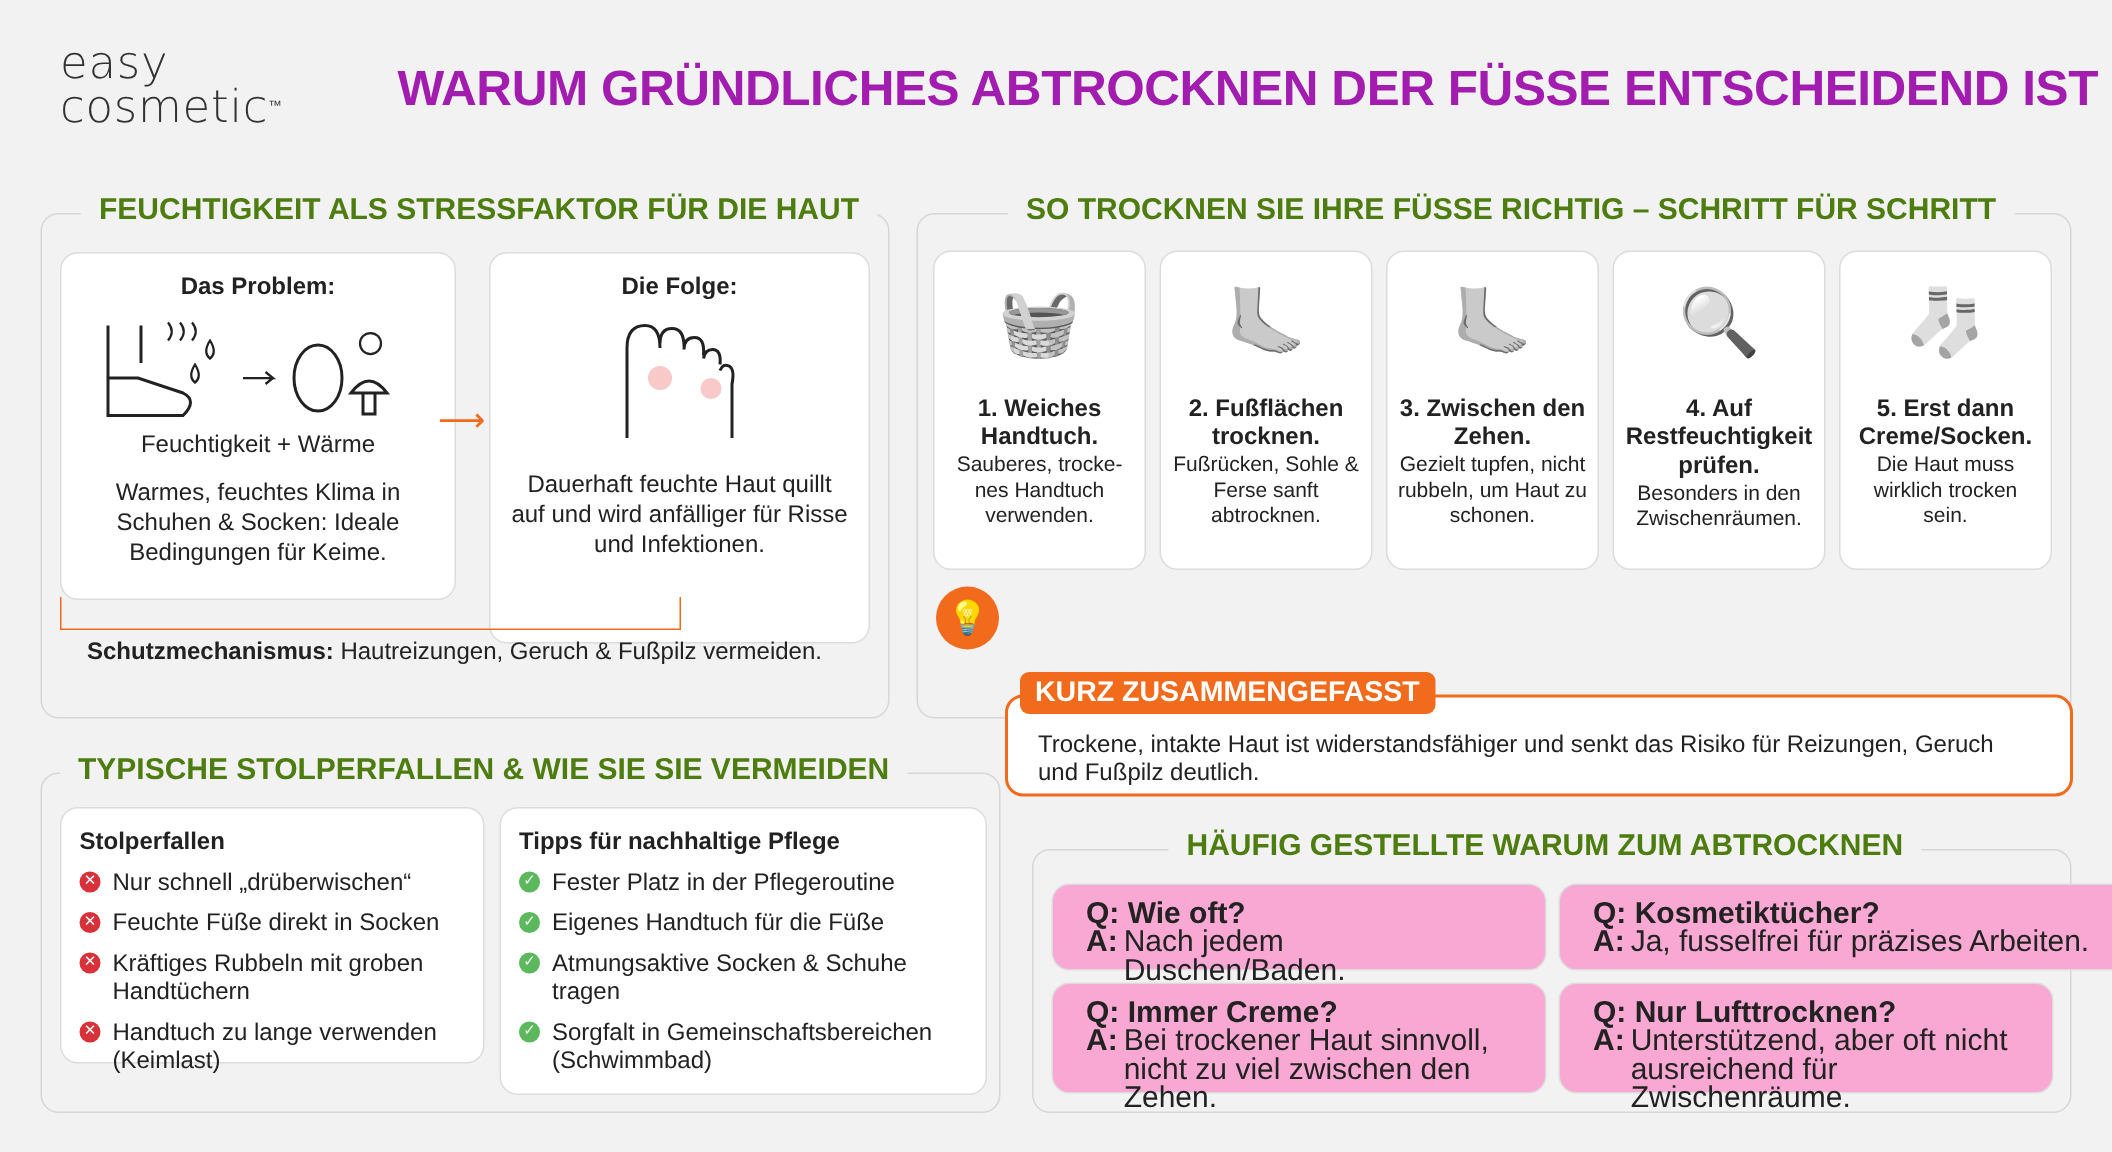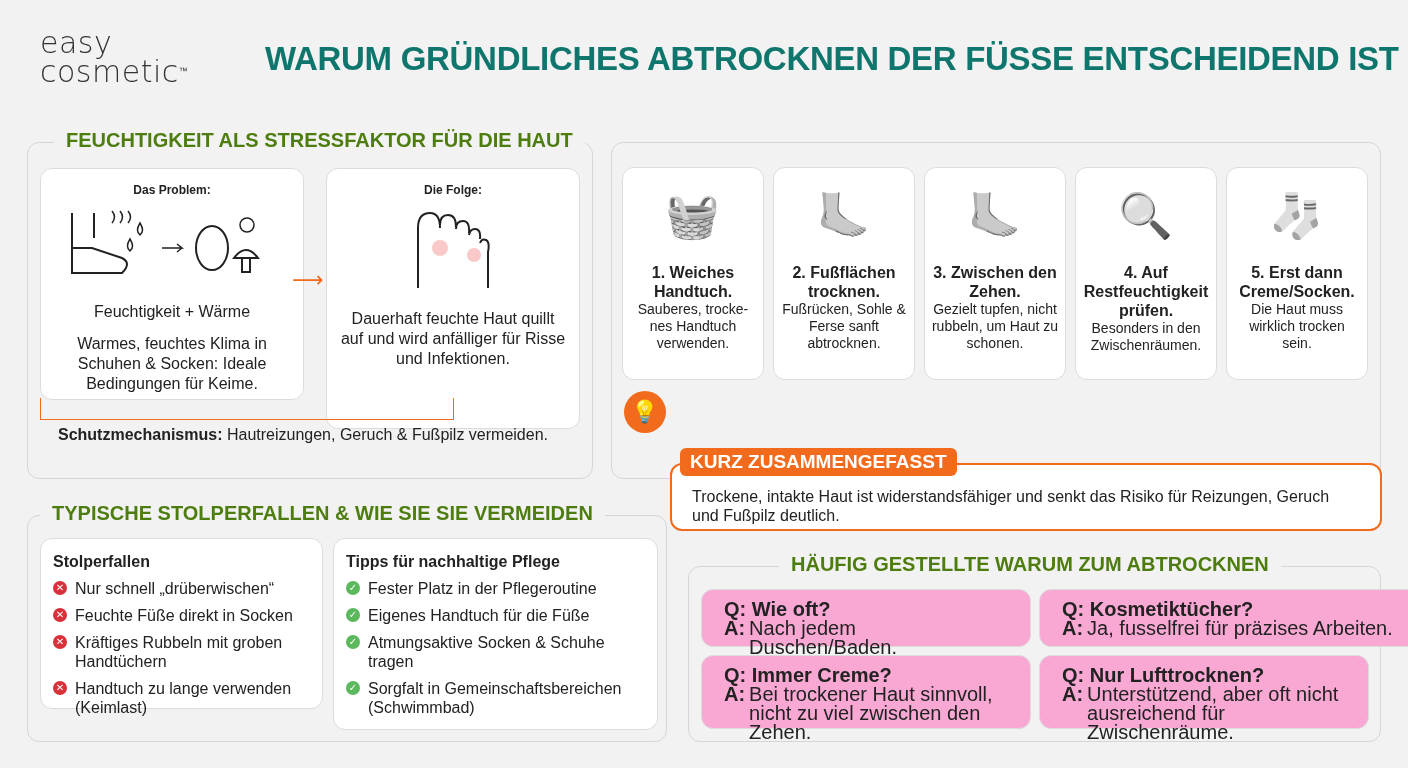--- a/index.html
+++ b/index.html
@@ -1,23 +1,23 @@
 <!DOCTYPE html>
 <html><head>
 <meta charset="utf-8">
 <style>
 *{box-sizing:border-box;margin:0;padding:0}
 body{width:1408px;height:768px;background:#f2f2f2;font-family:"Liberation Sans",sans-serif;color:#222;position:relative;overflow:hidden}
 .logo{position:absolute;left:40px;top:28px;font-family:"DejaVu Sans",sans-serif;font-weight:300;font-size:30px;line-height:29px;color:#333;letter-spacing:0.5px}
 .logo sup{font-size:9px;vertical-align:top}
-.title{position:absolute;left:265px;top:40px;font-size:33px;font-weight:bold;color:#0f766e;letter-spacing:-0.3px}
+.title{position:absolute;left:265px;top:40px;font-size:33px;font-weight:bold;color:#a21caf;letter-spacing:-0.3px}
 .panel{position:absolute;border:1.5px solid #d6d6d6;border-radius:12px}
 .ptitle{position:absolute;top:-14px;background:#f2f2f2;padding:0 12px;font-weight:bold;font-size:20px;color:#4d7c0f;white-space:nowrap}
 .card{position:absolute;background:#fff;border:1.5px solid #dcdcdc;border-radius:12px;text-align:center}
-.card h4{font-size:12px;font-weight:bold;margin-top:14px}
+.card h4{font-size:16px;font-weight:bold;margin-top:14px}
 .card p{font-size:16px;line-height:20px;color:#222}
 .step h4{font-size:16px;line-height:19px;margin-top:0}
 .step p{font-size:14px;line-height:17px}
 .orange{color:#f26a1b}
 .lst{position:absolute;background:#fff;border:1.5px solid #dcdcdc;border-radius:12px;padding:14px 12px}
 .lst h4{font-size:16px;font-weight:bold;margin-bottom:8px}
 .li{display:flex;font-size:16px;line-height:19px;margin-bottom:8px}
 .dot{width:14px;height:14px;border-radius:50%;color:#fff;font-size:10px;line-height:14px;text-align:center;margin:2px 8px 0 0;flex:none}
 .x{background:#d8313a}.ok{background:#5cb85c}
 .faq{position:absolute;background:#f9a8d4;border:1.5px solid #dcdcdc;border-radius:12px;padding:10px 22px;font-size:20px;line-height:19px}
@@ -38,39 +38,40 @@
 <h4>Das Problem:</h4>
 <svg width="220" height="75" viewBox="0 0 220 75" style="margin-top:6px">
         <path d="M10 10v35 M32 10v25 M10 45 h20 l30 10 q10 5 0 15 H10z" fill="none" stroke="#222" stroke-width="2"></path>
         <path d="M50 8q5 6 0 12 M58 8q5 6 0 12 M66 8q5 6 0 12" fill="none" stroke="#222" stroke-width="1.5"></path>
         <path d="M78 20q5 8 0 12q-5-4 0-12z M68 36q5 8 0 12q-5-4 0-12z" fill="none" stroke="#222" stroke-width="1.5"></path>
         <path d="M100 45h20 l-5-4 m5 4l-5 4" stroke="#222" stroke-width="1.5" fill="none"></path>
         <ellipse cx="150" cy="45" rx="16" ry="22" fill="none" stroke="#222" stroke-width="2"></ellipse>
         <circle cx="185" cy="22" r="7" fill="none" stroke="#222" stroke-width="1.5"></circle>
         <path d="M172 55q12-16 24 0z M180 55v14h8V55" fill="none" stroke="#222" stroke-width="2"></path>
       </svg>
-<p style="margin-top:20px">Feuchtigkeit + Wärme</p>
+<p style="margin-top:0">Feuchtigkeit + Wärme</p>
 <p style="margin-top:12px;padding:0 18px">Warmes, feuchtes Klima in Schuhen &amp; Socken: Ideale Bedingungen für Keime.</p>
 </div>
 <div class="orange" style="position:absolute;left:264px;top:124px;font-size:22px">⟶</div>
 <div class="card" style="left:298px;top:25px;width:254px;height:261px">
 <h4>Die Folge:</h4>
 <svg width="90" height="90" viewBox="0 0 90 90" style="margin-top:6px">
         <path d="M10 85 V25 q0-15 12-15 q10 0 10 15 M32 22q0-10 8-10q8 0 8 12 M48 26q0-8 7-8q7 0 6 12 M61 32q1-6 6-6q6 0 5 10 M72 40q2-5 6-3q4 2 2 12 V85" fill="none" stroke="#222" stroke-width="2"></path>
         <circle cx="32" cy="45" r="8" fill="#f7b0b0" opacity=".7"></circle>
         <circle cx="66" cy="52" r="7" fill="#f7b0b0" opacity=".7"></circle>
       </svg>
 <p style="margin-top:12px;padding:0 12px">Dauerhaft feuchte Haut quillt auf und wird anfälliger für Risse und Infektionen.</p>
 </div>
 <div style="position:absolute;left:12px;top:255px;width:414px;height:22px;border-left:1.5px solid #f26a1b;border-bottom:1.5px solid #f26a1b"></div>
 <div style="position:absolute;left:425px;top:255px;height:22px;border-left:1.5px solid #f26a1b"></div>
 <div style="position:absolute;left:30px;top:283px;font-size:16px"><b>Schutzmechanismus:</b> <span>Hautreizungen, Geruch &amp; Fußpilz vermeiden.</span></div>
 </div>
 
 <div class="panel" style="left:611px;top:142px;width:770px;height:337px">
+<div class="ptitle" style="left:60px">SO TROCKNEN SIE IHRE FÜSSE RICHTIG – SCHRITT FÜR SCHRITT</div>
 <div id="steps">
       <div class="card step" style="left:10px;top:24px;width:142px;height:213px">
         <div style="font-size:44px;height:95px;line-height:95px;filter:grayscale(1)">🧺</div>
         <h4>1. Weiches Handtuch.</h4>
         <p style="padding:0 6px">Sauberes, trocke-nes Handtuch verwenden.</p>
       </div>
       <div class="card step" style="left:161px;top:24px;width:142px;height:213px">
         <div style="font-size:44px;height:95px;line-height:95px;filter:grayscale(1)">🦶</div>
         <h4>2. Fußflächen trocknen.</h4>
         <p style="padding:0 6px">Fußrücken, Sohle &amp; Ferse sanft abtrocknen.</p>

